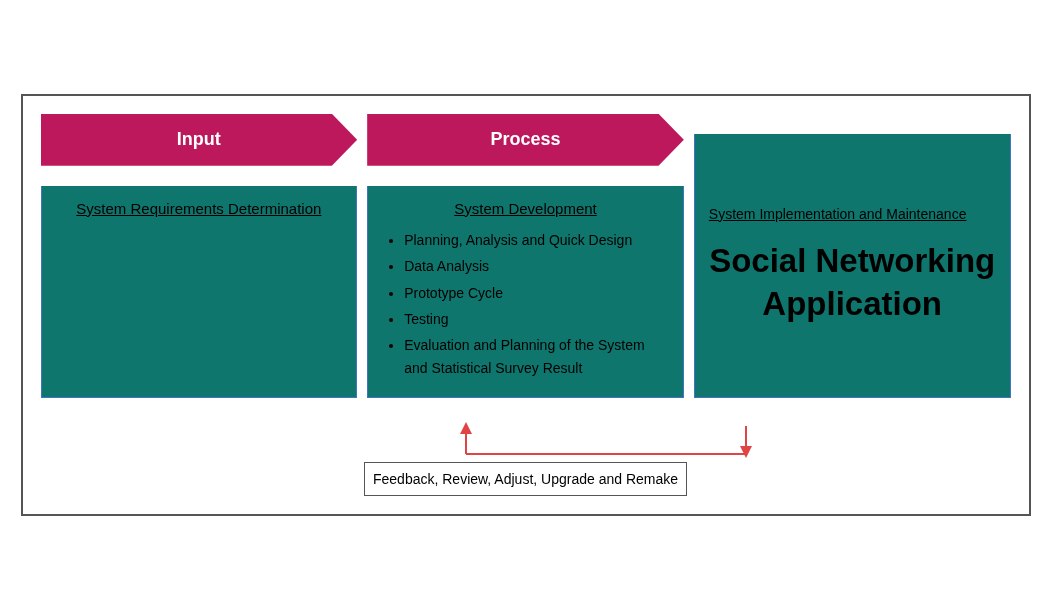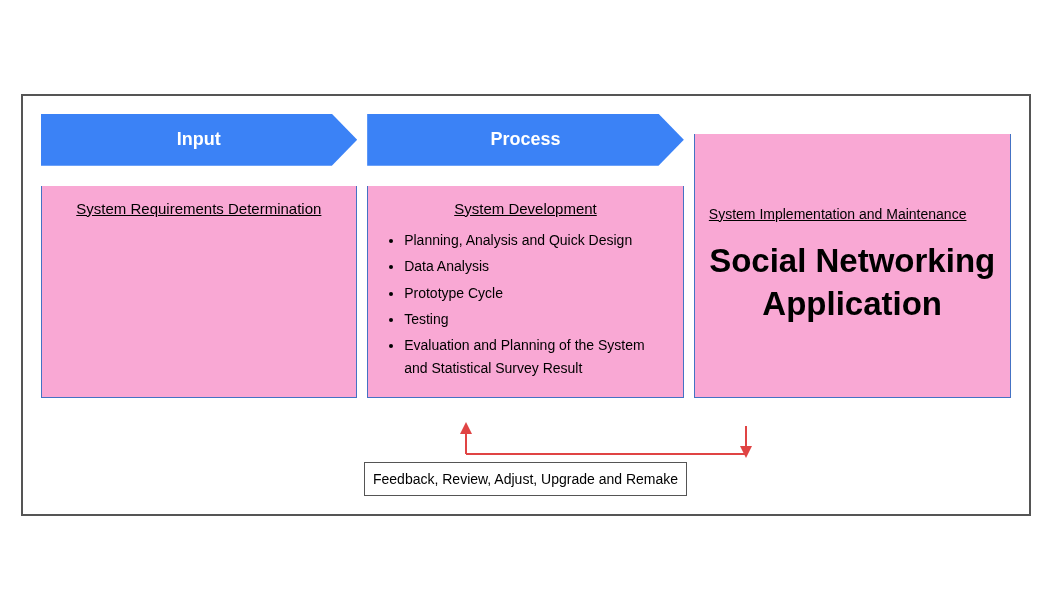--- a/index.html
+++ b/index.html
@@ -31,39 +31,39 @@
       display: flex;
       flex-direction: column;
       flex: 1;
       position: relative;
     }
     .column-wrapper + .column-wrapper {
       margin-left: 10px;
     }
     .arrow-header {
       position: relative;
-      background: #3b82f6;
+      background: #be185d;
       color: #fff;
       font-weight: bold;
       font-size: 18px;
       text-align: right;
       padding: 10px 20px;
       margin-bottom: 0;
       clip-path: polygon(0 0, 92% 0, 100% 50%, 92% 100%, 0 100%);
       min-height: 52px;
       display: flex;
       align-items: center;
       justify-content: center;
     }
     .column-body {
       border: 1.5px solid #4472c4;
       border-top: none;
       padding: 14px 14px 14px 14px;
       flex: 1;
-      background: #f9a8d4;
+      background: #0f766e;
       margin-top: 20px;
     }
     .section-title {
       text-decoration: underline;
       font-size: 15px;
       font-weight: normal;
       text-align: center;
       margin-bottom: 12px;
       display: block;
     }

